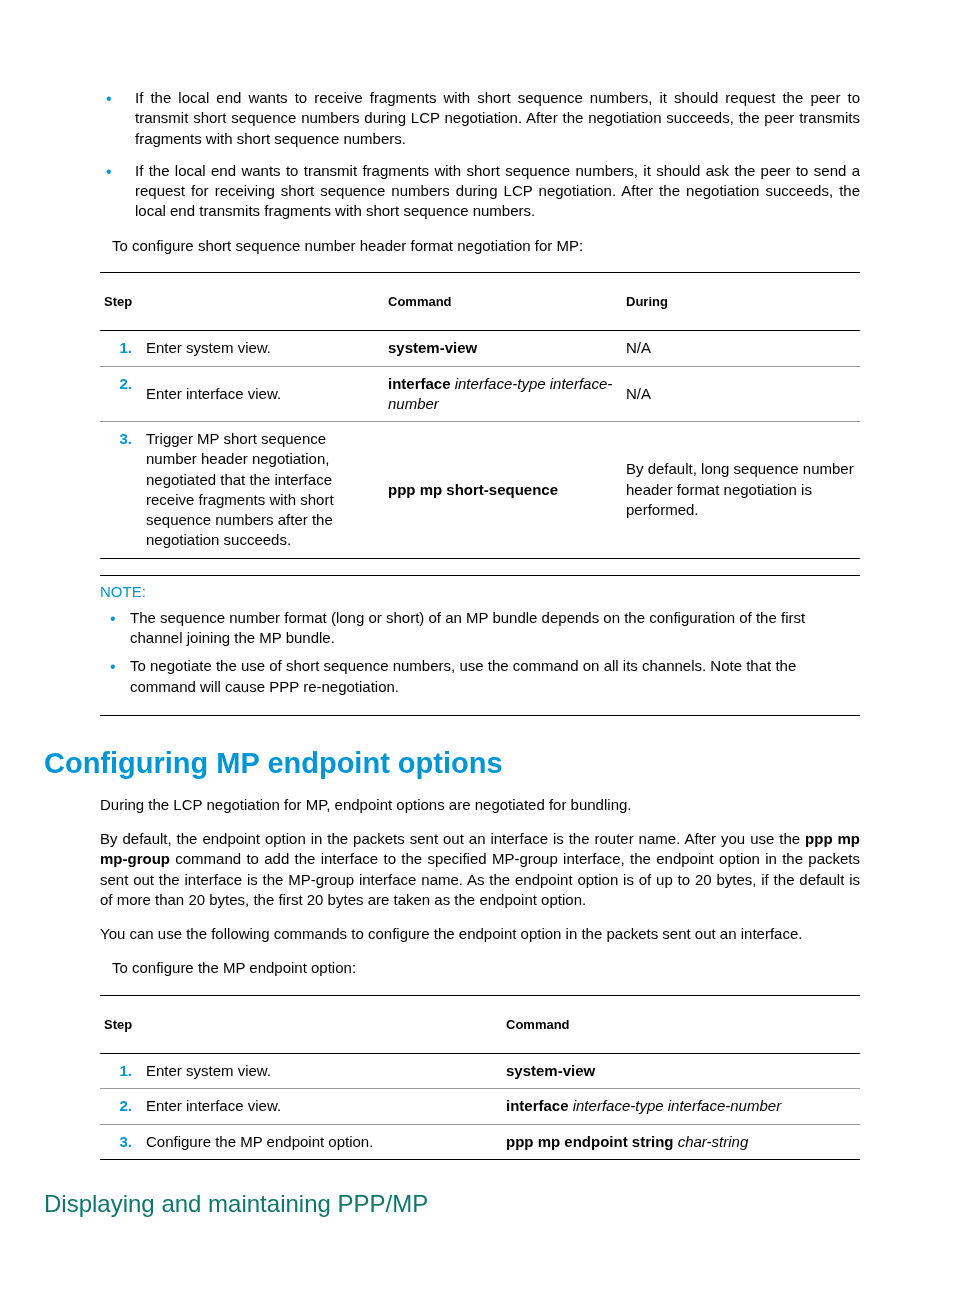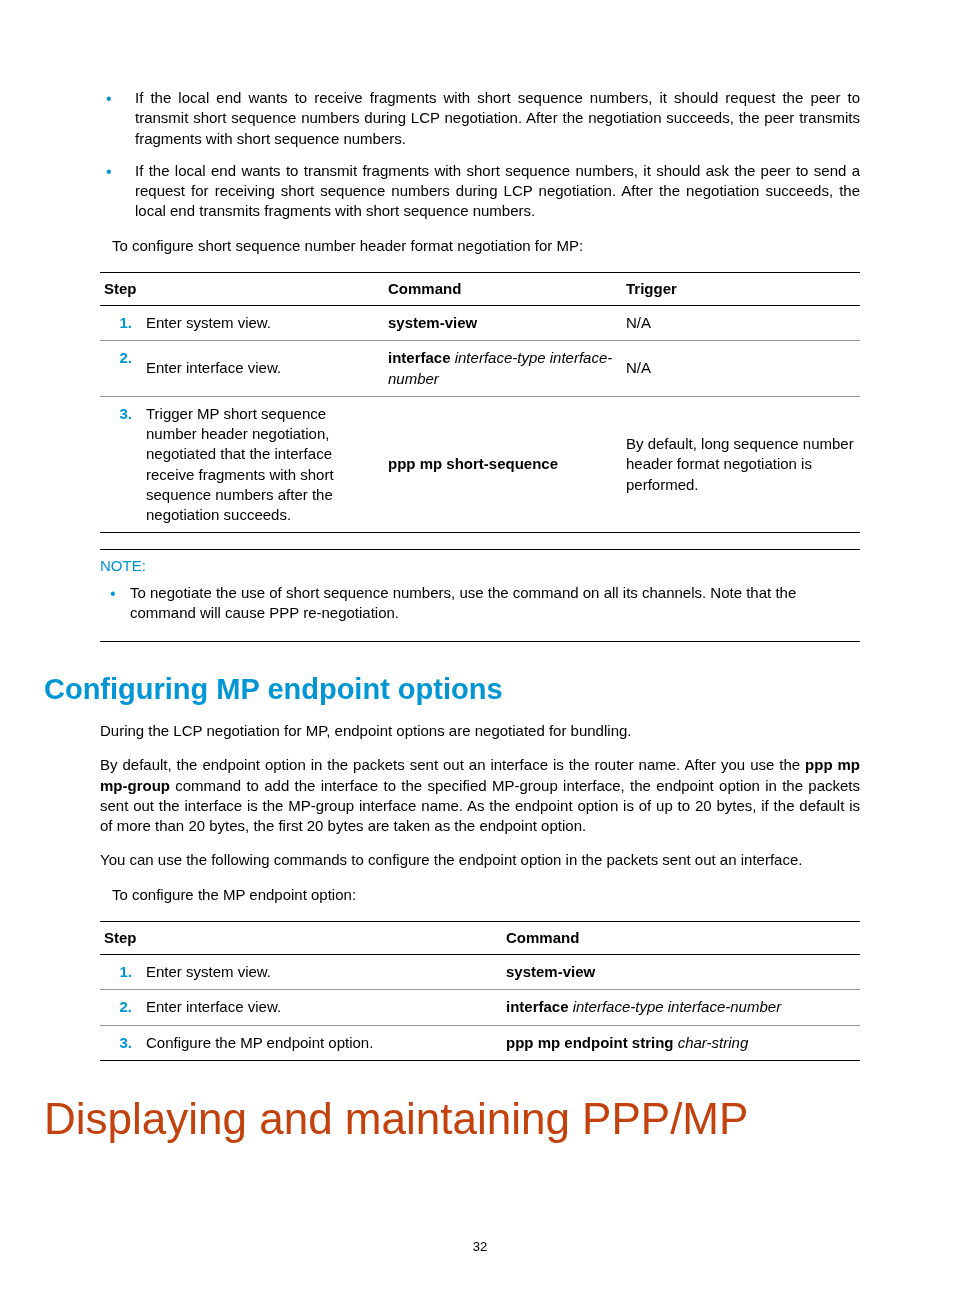--- a/index.html
+++ b/index.html
@@ -40,22 +40,22 @@
   table.steps {
     width: 100%;
     border-collapse: collapse;
     margin-bottom: 16px;
   }
   table.steps th {
     text-align: left;
     font-weight: bold;
     border-top: 1px solid #000;
     border-bottom: 1px solid #000;
-    padding: 6px 4px;
-    font-size: 15px;
+    padding: 20px 4px;
+    font-size: 13px;
   }
   table.steps td {
     vertical-align: middle;
     border-bottom: 1px solid #999;
     padding: 7px 4px;
     font-size: 15px;
   }
   table.steps tr:last-child td {
     border-bottom: 1px solid #000;
   }
@@ -98,23 +98,23 @@
     color: #0096d6;
     font-size: 16px;
   }
   h2.section {
     color: #0096d6;
     font-weight: bold;
     font-size: 29px;
     margin: 0 0 12px -56px;
   }
   h1.chapter {
-    color: #c2410c;
+    color: #0f766e;
     font-weight: normal;
-    font-size: 44px;
+    font-size: 24px;
     margin: 28px 0 0 -56px;
   }
   .para {
     margin: 0 0 14px 0;
     text-align: justify;
   }
   .pagenum {
     text-align: center;
     font-size: 13px;
     margin-top: 90px;
@@ -130,21 +130,21 @@
     <li>If the local end wants to transmit fragments with short sequence numbers, it should ask the peer to send a request for receiving short sequence numbers during LCP negotiation. After the negotiation succeeds, the local end transmits fragments with short sequence numbers.</li>
   </ul>
 
   <p class="intro-line">To configure short sequence number header format negotiation for MP:</p>
 
   <table class="steps">
     <thead>
       <tr>
         <th colspan="2">Step</th>
         <th style="width:230px">Command</th>
-        <th style="width:230px">Trigger</th>
+        <th style="width:230px">During</th>
       </tr>
     </thead>
     <tbody>
       <tr>
         <td class="num">1.</td>
         <td>Enter system view.</td>
         <td><span class="bold">system-view</span><span class="ital"></span></td>
         <td>N/A</td>
       </tr>
       <tr>
@@ -158,20 +158,21 @@
         <td>Trigger MP short sequence number header negotiation, negotiated that the interface receive fragments with short sequence numbers after the negotiation succeeds.</td>
         <td><span class="bold">ppp mp short-sequence</span><span class="ital"></span></td>
         <td>By default, long sequence number header format negotiation is performed.</td>
       </tr>
     </tbody>
   </table>
 
   <div class="note-block">
     <div class="note-title">NOTE:</div>
     <ul class="note-bullets">
+      <li>The sequence number format (long or short) of an MP bundle depends on the configuration of the first channel joining the MP bundle.</li>
       <li>To negotiate the use of short sequence numbers, use the command on all its channels. Note that the command will cause PPP re-negotiation.</li>
     </ul>
   </div>
 
   <h2 class="section">Configuring MP endpoint options</h2>
 
   <p class="para">During the LCP negotiation for MP, endpoint options are negotiated for bundling.</p>
 
   <p class="para">
     <span>By default, the endpoint option in the packets sent out an interface is the router name. After you use the </span><span class="bold">ppp mp mp-group</span><span> command to add the interface to the specified MP-group interface, the endpoint option in the packets sent out the interface is the MP-group interface name. As the endpoint option is of up to 20 bytes, if the default is of more than 20 bytes, the first 20 bytes are taken as the endpoint option.</span>

